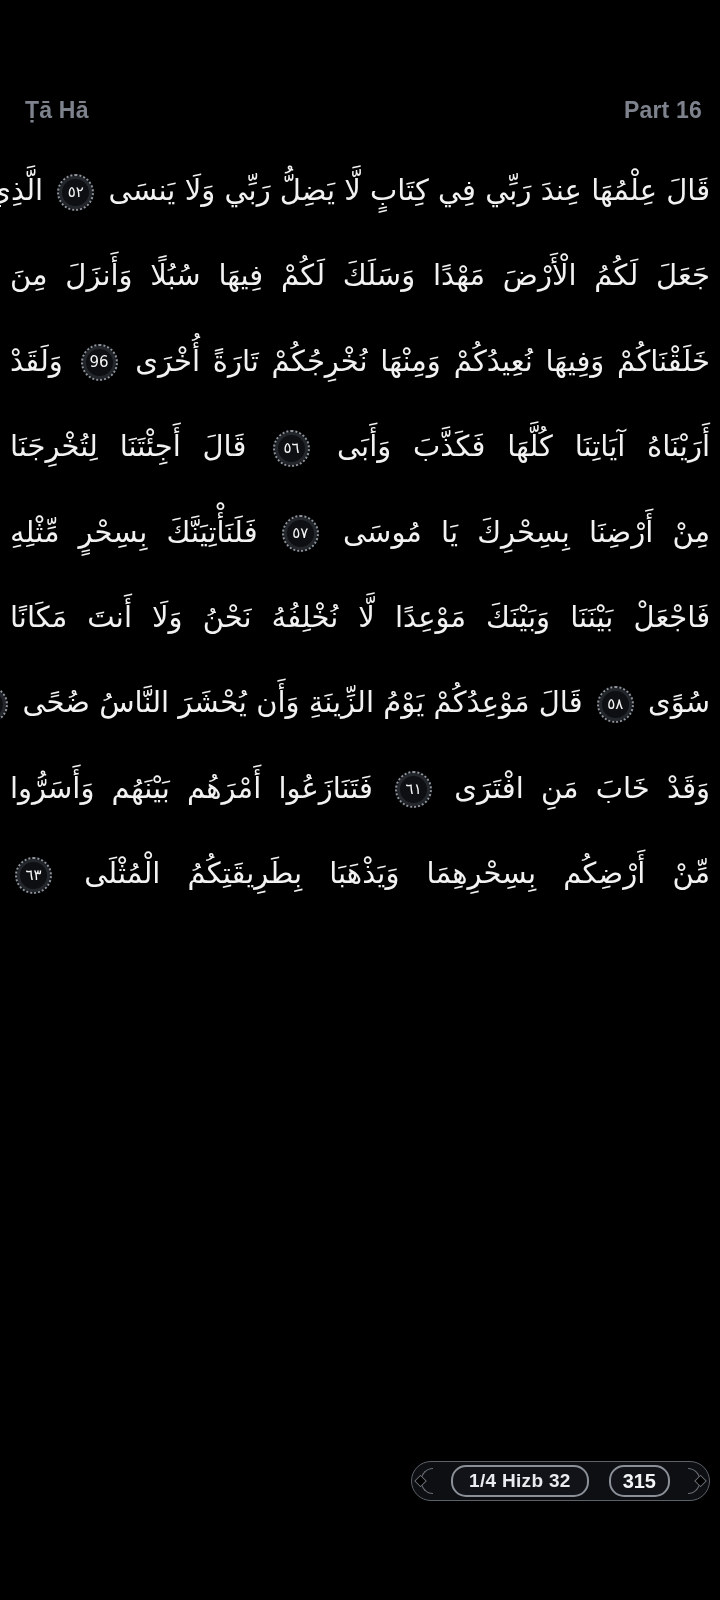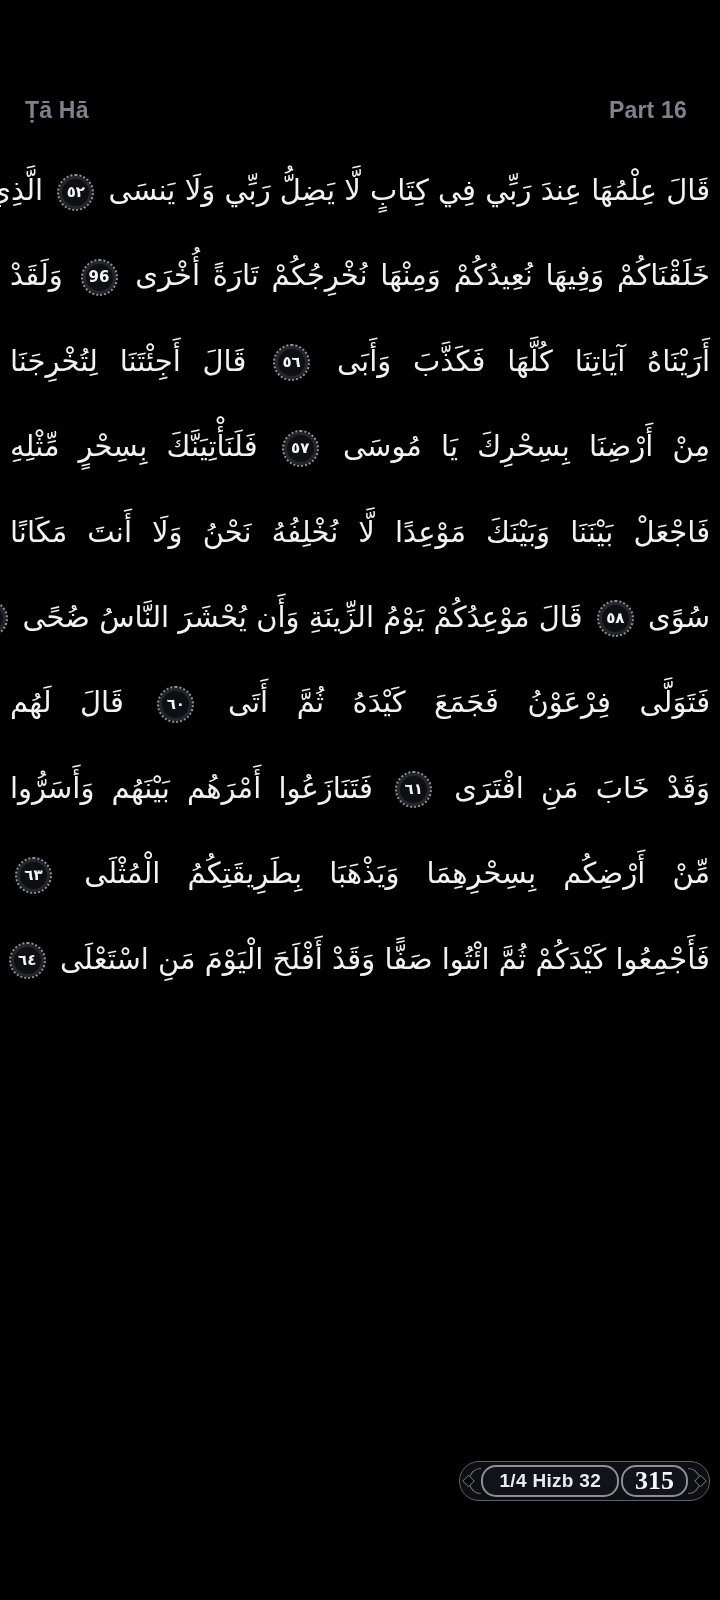--- a/index.html
+++ b/index.html
@@ -14,21 +14,21 @@
   *{margin:0;padding:0;box-sizing:border-box;}
   html,body{width:720px;height:1600px;overflow:hidden;}
   body{
     background:var(--bg);
     font-family:"Liberation Sans",sans-serif;
     position:relative;
   }
 
   
   .header{
-    position:absolute;top:97px;left:25px;right:33px;
+    position:absolute;top:97px;left:25px;right:18px;
     display:flex;justify-content:space-between;align-items:baseline;
     color:var(--header-text);
     font-size:23px;font-weight:700;letter-spacing:.2px;
   }
 
   
   .mushaf{
     position:absolute;top:148px;left:10px;right:10px;height:1282px;
   }
   .mline{
@@ -46,40 +46,40 @@
   .atext{display:inline;}
 
   
   .ayah{
     display:inline-flex;align-items:center;justify-content:center;
     width:37px;height:37px;border-radius:50%;
     border:2px dotted var(--marker-ring);
     box-shadow:inset 0 0 0 3px #23262b;
     background:#0d0f12;
     color:#f4f4f4;
-    font-size:15px;font-weight:bold;line-height:1;
+    font-size:15px;font-weight:normal;line-height:1;
     vertical-align:middle;
     margin:0 5px;
   }
 
   
   .rub{
     position:relative;display:inline-block;
     width:15px;height:15px;margin:0 10px;vertical-align:middle;
   }
   .rub::before,.rub::after{
     content:"";position:absolute;inset:0;
     border:2px solid #d3d6da;
   }
   .rub::after{transform:rotate(45deg);}
 
   
   .footer-badge{
     position:absolute;top:1461px;right:10px;height:40px;
-    display:flex;align-items:center;gap:2px;
+    display:flex;align-items:center;gap:20px;
     border:1px solid var(--badge-border);
     border-radius:22px;
     background:#0d0f12;
     padding:2px 6px;
   }
   .orn{position:relative;width:13px;height:32px;flex:0 0 auto;}
   .orn::before{
     content:"";position:absolute;top:3px;bottom:3px;width:11px;
     border:1.5px solid #6a6f76;
   }
@@ -95,41 +95,40 @@
   .pill{
     display:flex;align-items:center;justify-content:center;
     border:2px solid var(--pill-border);
     border-radius:15px;
     background:#111318;
     color:var(--badge-text);
     font-weight:bold;
     height:32px;
   }
   .pill.hizb{font-size:19px;padding:0 16px;letter-spacing:.3px;}
-  .pill.pagenum{font-size:26px;padding:0 12px;color:#f4f5f7;font-family:Liberation Serif, serif;}
+  .pill.pagenum{font-size:20px;padding:0 12px;color:#f4f5f7;}
 </style>
 </head>
 <body>
 
 <div class="header">
   <span>Ṭā Hā</span>
   <span>Part 16</span>
 </div>
 
 <div class="mushaf">
     <div class="mline"><span class="atext">قَالَ عِلْمُهَا عِندَ رَبِّي فِي كِتَابٍ لَّا يَضِلُّ رَبِّي وَلَا يَنسَى</span> <span class="ayah">٥٢</span> <span class="atext">الَّذِي</span></div>
+    <div class="mline"><span class="atext">جَعَلَ لَكُمُ الْأَرْضَ مَهْدًا وَسَلَكَ لَكُمْ فِيهَا سُبُلًا وَأَنزَلَ مِنَ</span></div>
     <div class="mline"><span class="atext">خَلَقْنَاكُمْ وَفِيهَا نُعِيدُكُمْ وَمِنْهَا نُخْرِجُكُمْ تَارَةً أُخْرَى</span> <span class="ayah">96</span> <span class="atext">وَلَقَدْ</span></div>
     <div class="mline"><span class="atext">أَرَيْنَاهُ آيَاتِنَا كُلَّهَا فَكَذَّبَ وَأَبَى</span> <span class="ayah">٥٦</span> <span class="atext">قَالَ أَجِئْتَنَا لِتُخْرِجَنَا</span></div>
     <div class="mline"><span class="atext">مِنْ أَرْضِنَا بِسِحْرِكَ يَا مُوسَى</span> <span class="ayah">٥٧</span> <span class="atext">فَلَنَأْتِيَنَّكَ بِسِحْرٍ مِّثْلِهِ</span></div>
     <div class="mline"><span class="atext">فَاجْعَلْ بَيْنَنَا وَبَيْنَكَ مَوْعِدًا لَّا نُخْلِفُهُ نَحْنُ وَلَا أَنتَ مَكَانًا</span></div>
     <div class="mline"><span class="atext">سُوًى</span> <span class="ayah">٥٨</span> <span class="atext">قَالَ مَوْعِدُكُمْ يَوْمُ الزِّينَةِ وَأَن يُحْشَرَ النَّاسُ ضُحًى</span> <span class="ayah">٥٩</span></div>
-    <div class="mline"><span class="atext">فَتَوَلَّى فِرْعَوْنُ فَجَمَعَ كَيْدَهُ ثُمَّ أَتَى</span> <span class="ayah">٦٠</span> <span class="atext">قَالَ لَهُم</span></div>
     <div class="mline"><span class="atext">وَقَدْ خَابَ مَنِ افْتَرَى</span> <span class="ayah">٦١</span> <span class="atext">فَتَنَازَعُوا أَمْرَهُم بَيْنَهُم وَأَسَرُّوا</span></div>
     <div class="mline"><span class="atext">مِّنْ أَرْضِكُم بِسِحْرِهِمَا وَيَذْهَبَا بِطَرِيقَتِكُمُ الْمُثْلَى</span> <span class="ayah">٦٣</span></div>
-    <div class="mline"><span class="atext">فَأَجْمِعُوا كَيْدَكُمْ ثُمَّ ائْتُوا صَفًّا وَقَدْ أَفْلَحَ الْيَوْمَ مَنِ اسْتَعْلَى</span> <span class="ayah">٦٤</span></div>
   </div>
 
 <div class="footer-badge">
   <span class="orn left"></span>
   <span class="pill hizb">1/4 Hizb 32</span>
   <span class="pill pagenum">315</span>
   <span class="orn right"></span>
 </div>
 
 </body></html>

